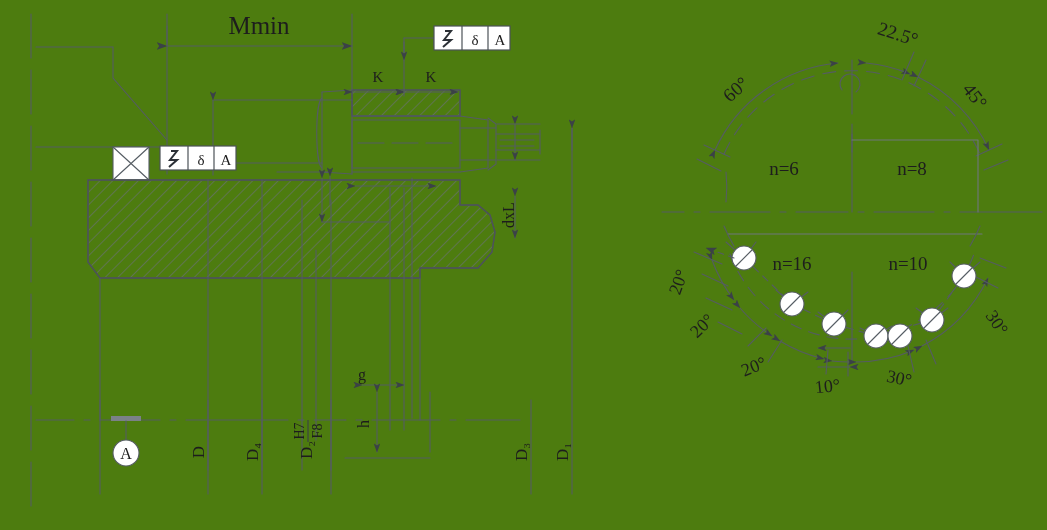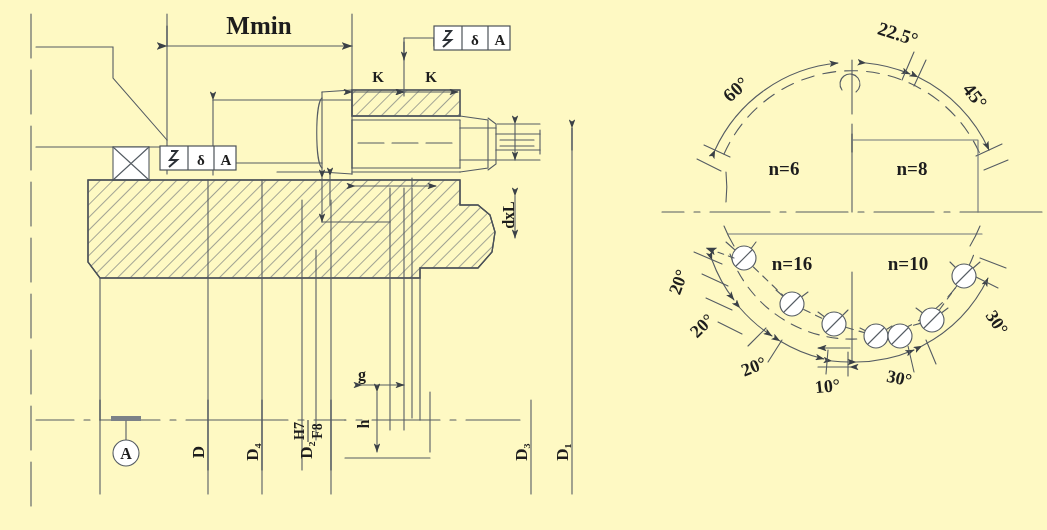--- a/index.html
+++ b/index.html
@@ -1,18 +1,18 @@
 <!DOCTYPE html>
 <html><head>
 <meta charset="utf-8">
 <style>
   html,body{margin:0;padding:0;background:#ffffff;}
   body{width:1047px;height:530px;overflow:hidden;
        font-family:"Liberation Serif", serif;color:#1a1a1a;}
-  #sheet{position:relative;width:1047px;height:530px;background:#fef9c3;font-weight:bold;}
+  #sheet{position:relative;width:1047px;height:530px;background:#4d7c0f;}
   svg{display:block;}
   .tx{font-family:"Liberation Serif", serif;fill:#1d1d1d;}
 </style>
 </head>
 <body>
 
 <div id="sheet">
 
 <svg width="1047" height="530" viewBox="0 0 1047 530">
 

